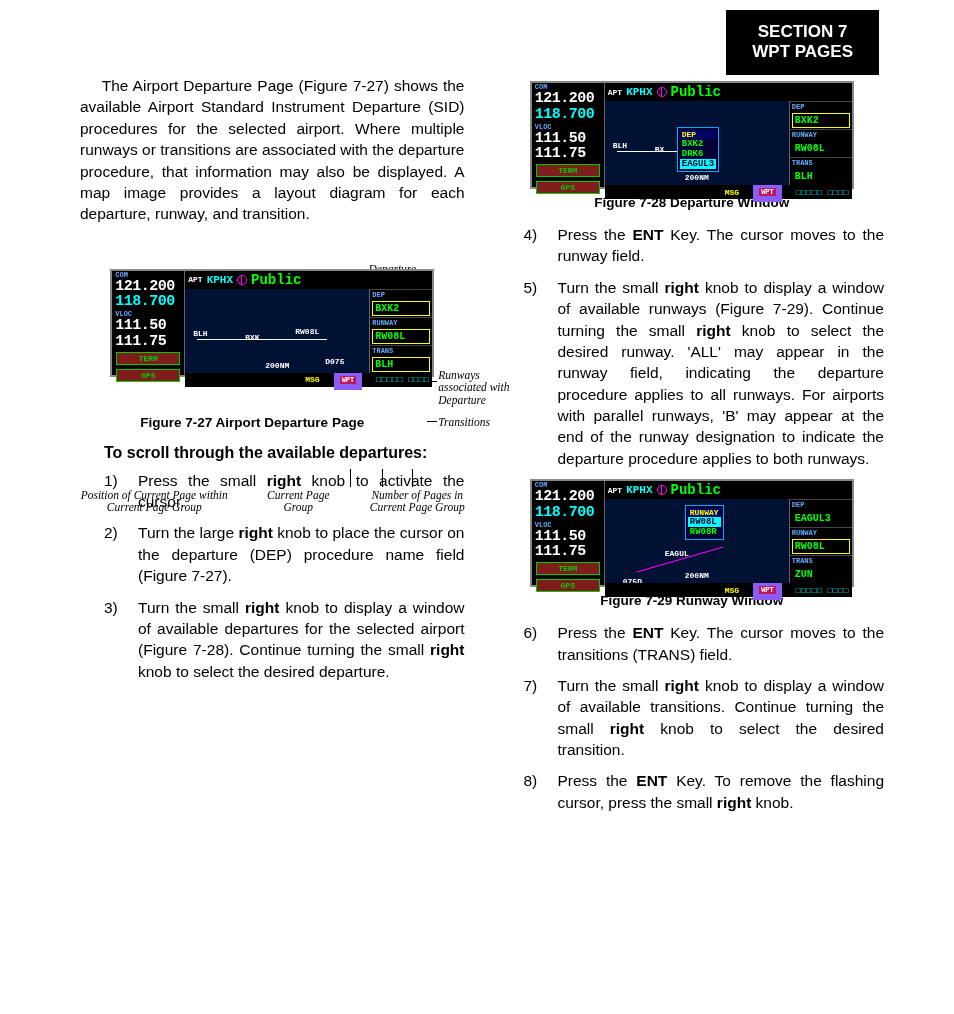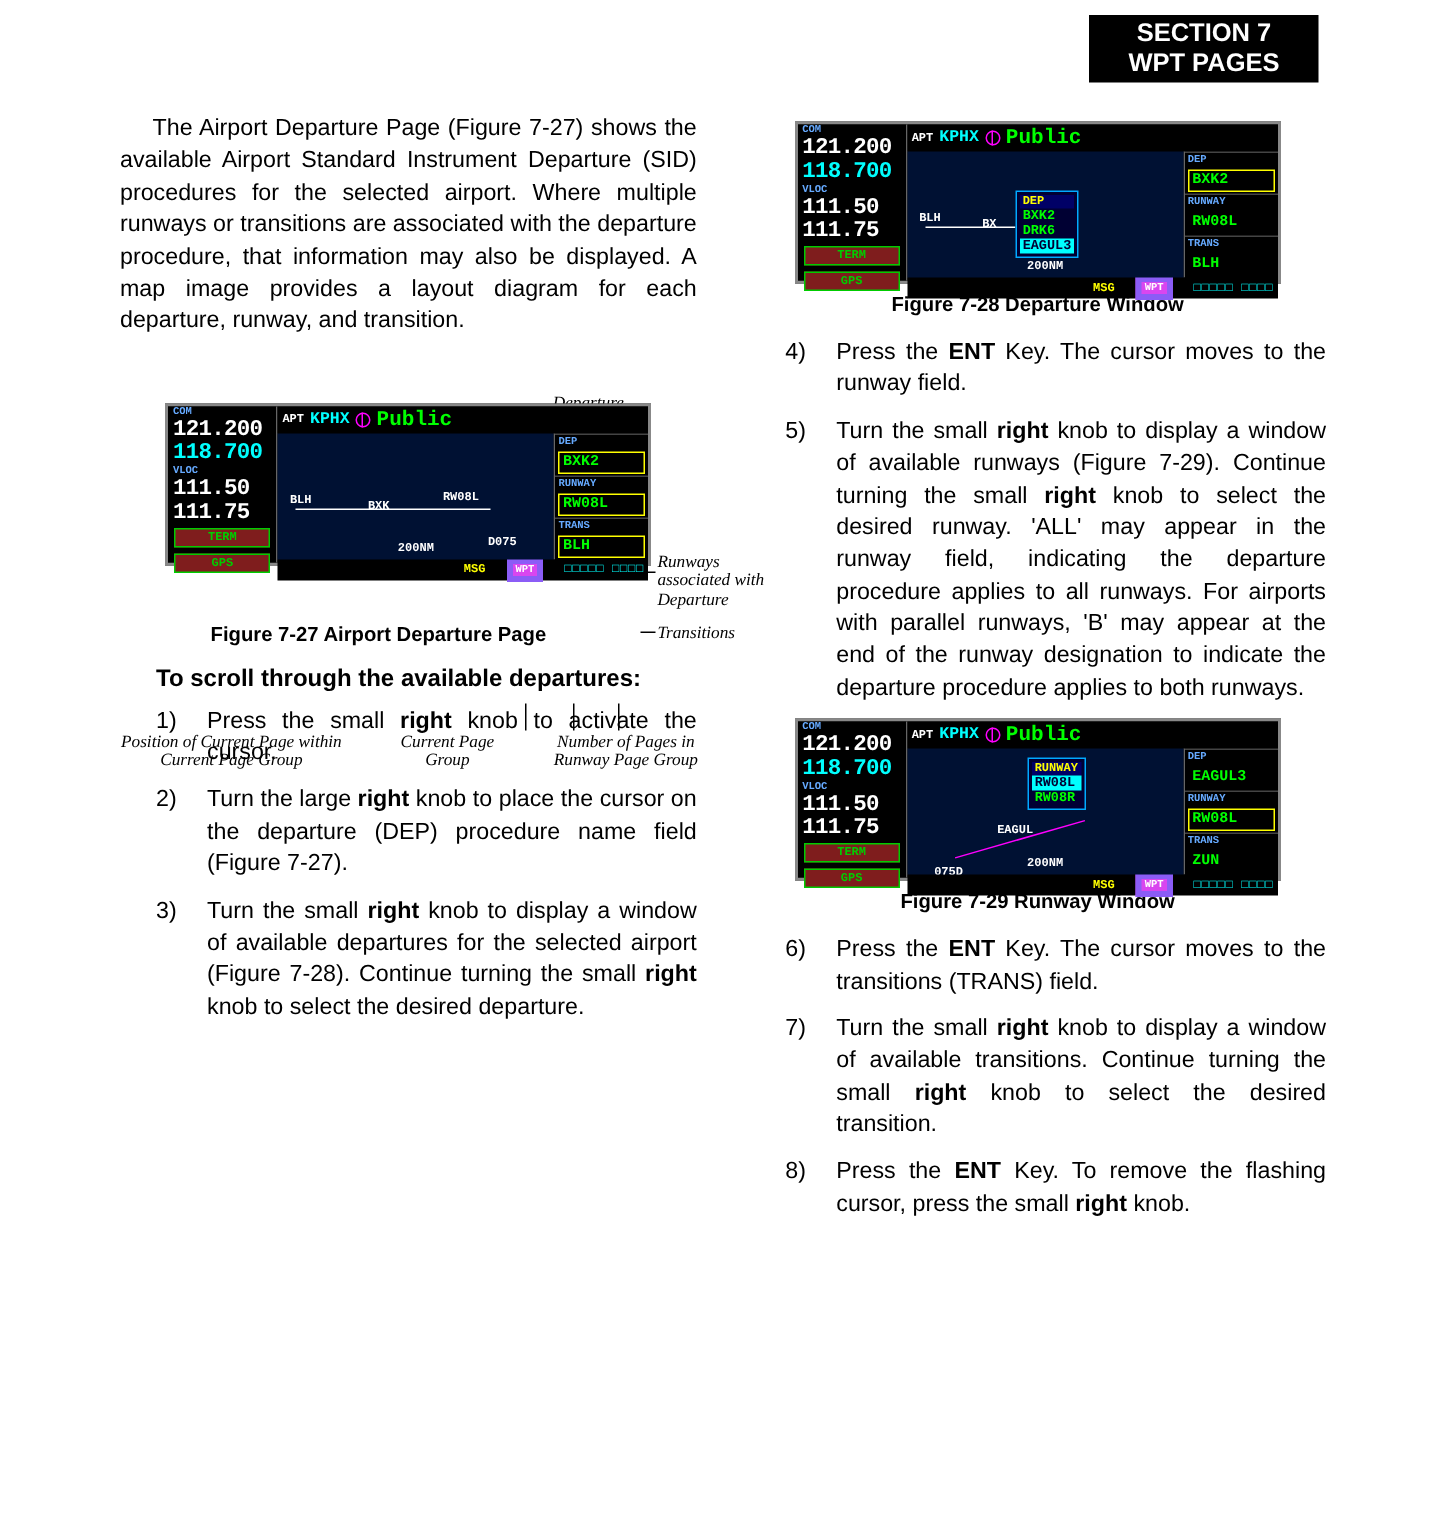--- a/index.html
+++ b/index.html
@@ -18,21 +18,21 @@
   .section-tab {
     position: absolute;
     top: 10px;
     right: 75px;
     background: #000;
     color: #fff;
     font-family: 'Arial Narrow', Arial, sans-serif;
     font-weight: bold;
     font-stretch: condensed;
     font-size: 17px;
-    padding: 2px 26px;
+    padding: 12px 26px;
     text-align: center;
     line-height: 1.2;
   }
   .columns {
     display: flex;
     gap: 35px;
     margin-top: 55px;
   }
   .col {
     flex: 1;
@@ -166,21 +166,21 @@
     background: #000;
     height: 14px;
     display: flex;
     justify-content: flex-end;
     align-items: center;
     font-size: 8px;
     color: #ff0;
     padding: 0 3px;
     gap: 14px;
   }
-  .gps-bottom .wpt { color: #fff; background: #d946ef; border: 4px solid #8b5cf6; padding: 0 2px; font-size: 7px; }
+  .gps-bottom .wpt { color: #fff; background: #be185d; border: 6px solid #8b5cf6; padding: 0 2px; font-size: 7px; }
   .gps-bottom .bars { color: #0ff; letter-spacing: 0.5px; }
   .map-pt { position: absolute; font-size: 8px; color: #fff; }
   .map-scale { position: absolute; bottom: 3px; left: 50%; transform: translateX(-50%); font-size: 8px; color: #fff; text-align: center; }
   .popup {
     position: absolute;
     background: #003;
     border: 1px solid #0af;
     padding: 2px;
     font-size: 9px;
   }
@@ -274,21 +274,21 @@
               </div>
             </div>
           </div>
         </div>
 
         <div class="aline" style="top:200px; left:268px; width:1px; height:18px;"></div>
         <div class="aline" style="top:200px; left:300px; width:1px; height:18px;"></div>
         <div class="aline" style="top:200px; left:330px; width:1px; height:18px;"></div>
         <div class="anno" style="top:220px; left:-8px; width:160px;">Position of Current Page within Current Page Group</div>
         <div class="anno" style="top:220px; left:176px; width:80px;">Current Page Group</div>
-        <div class="anno" style="top:220px; left:275px; width:120px;">Number of Pages in Runway Page Group</div>
+        <div class="anno" style="top:220px; left:275px; width:120px;">Number of Pages in Current Page Group</div>
       </div>
       <div class="fig-caption" style="margin-top:36px; margin-left:-40px;">Figure 7-27  Airport Departure Page</div>
 
       <div class="subhead">To scroll through the available departures:</div>
       <ol class="steps">
         <li>
             <span class="num">1)</span>
             <span>Press the small <b>right</b> knob to activate the cursor.</span>
           </li>
         <li>

